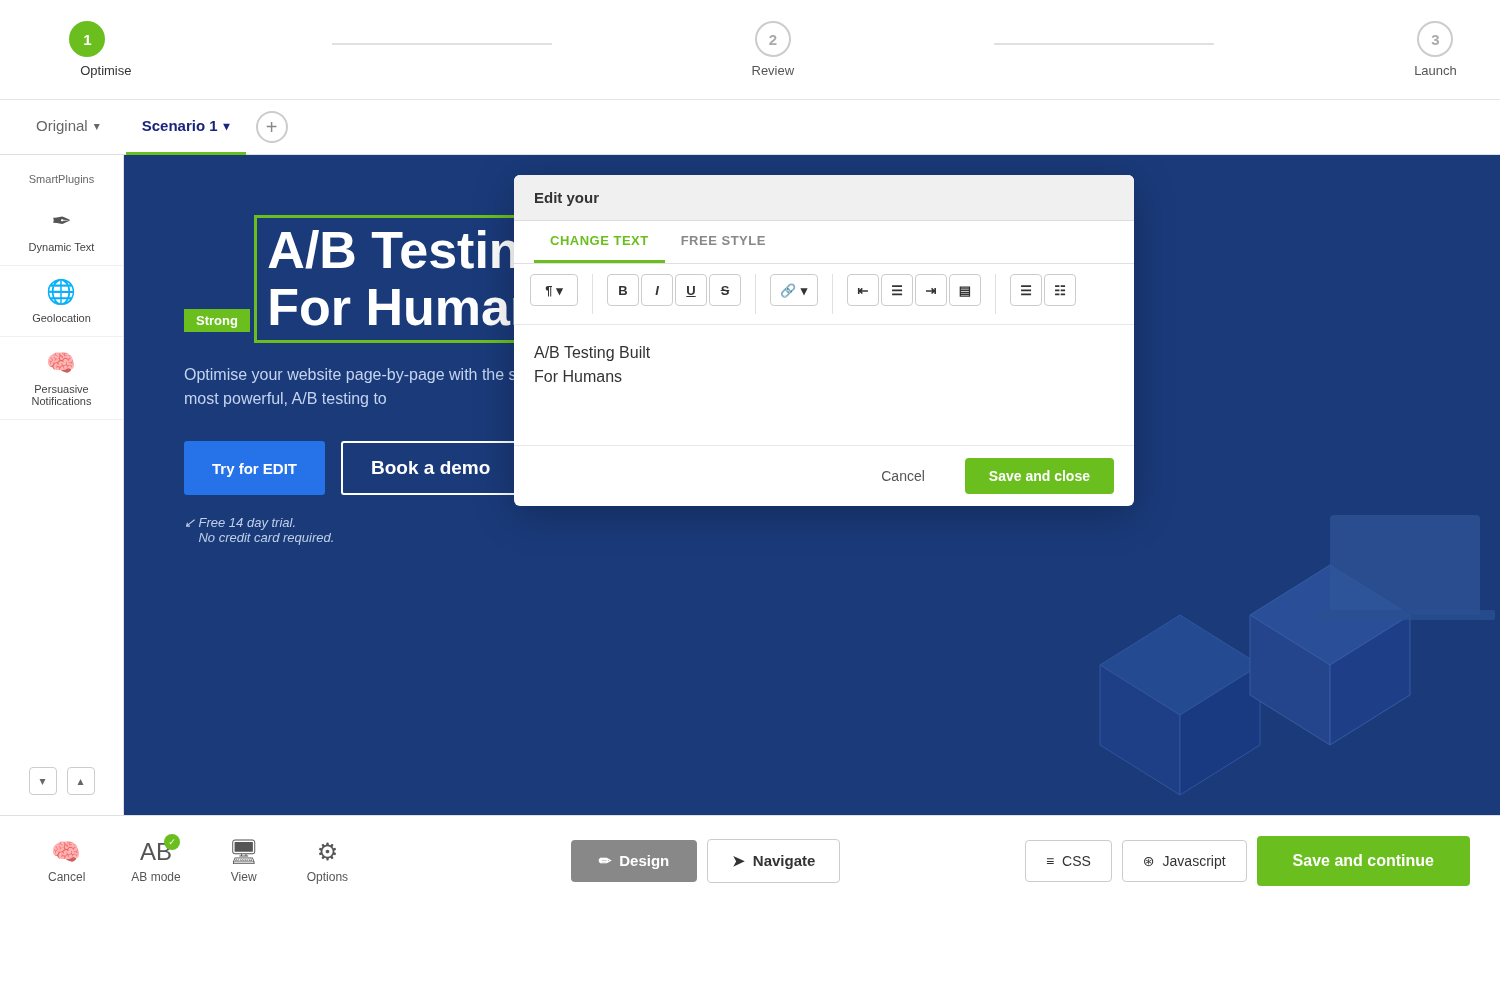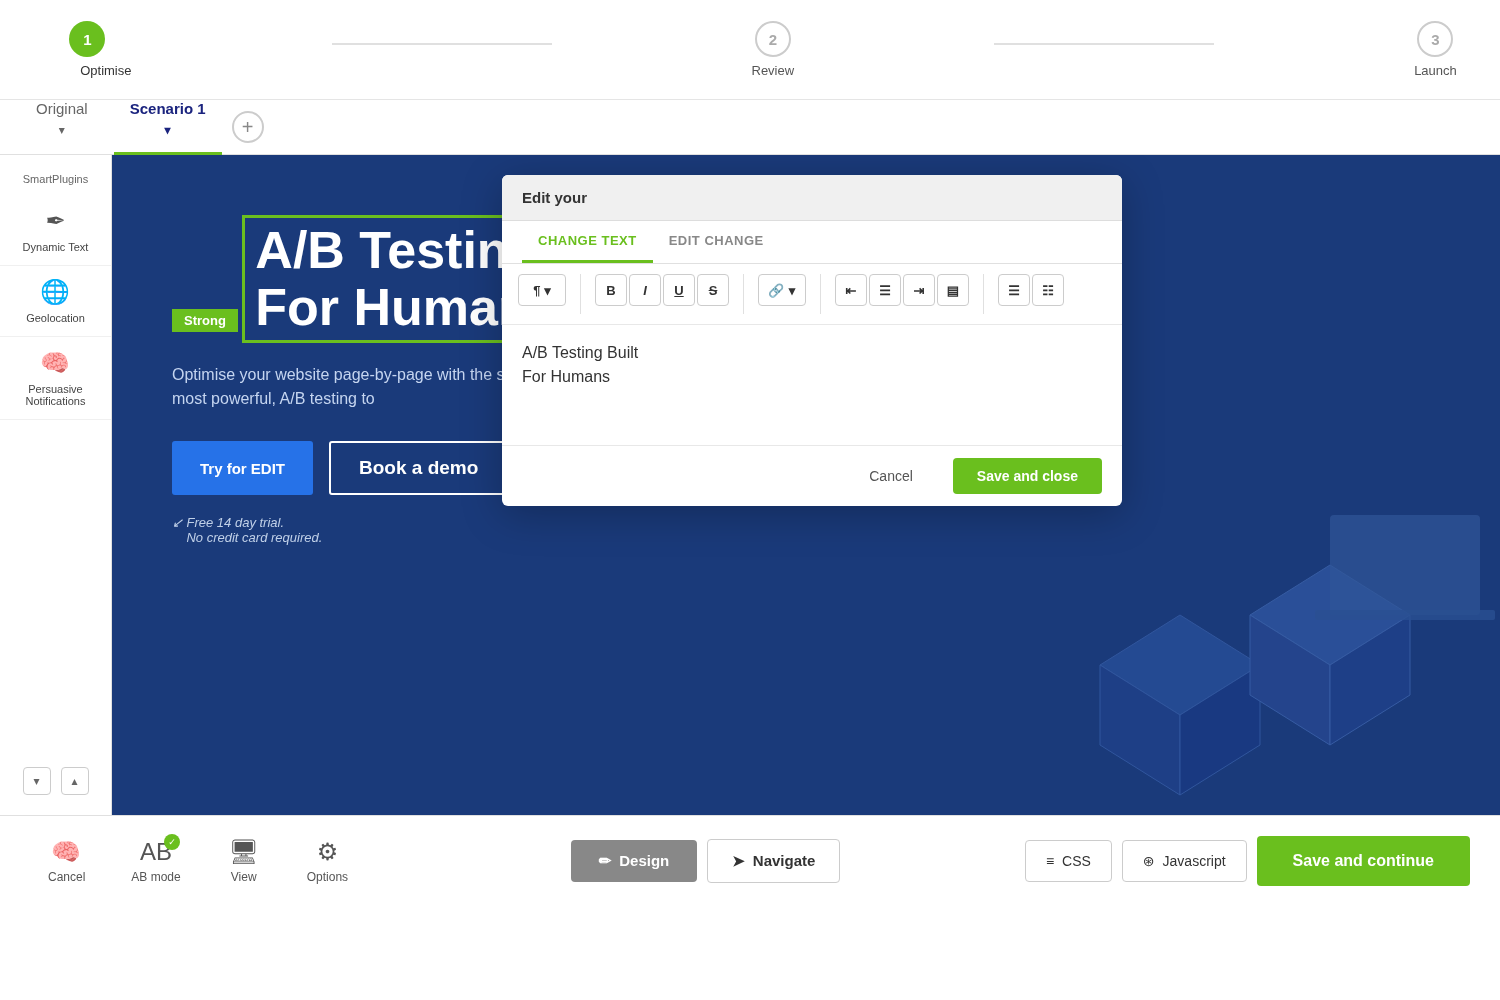--- a/index.html
+++ b/index.html
@@ -44,21 +44,20 @@
     }
     .tab-item {
       padding: 0 16px;
       height: 55px;
       display: flex; align-items: center;
       font-size: 15px;
       cursor: pointer;
       color: #666;
       border-bottom: 3px solid transparent;
       gap: 6px;
-      flex-direction: column;
     }
     .tab-item.active {
       color: #1a237e;
       font-weight: 700;
       border-bottom: 3px solid #6abf1e;
     }
     .tab-add {
       width: 32px; height: 32px;
       border-radius: 50%;
       border: 2px solid #ccc;
@@ -71,21 +70,21 @@
     .main-area {
       display: flex;
       height: 660px;
       position: relative;
       background: #1a3a7a;
       overflow: hidden;
     }
 
     
     .sidebar {
-      width: 112px;
+      width: 124px;
       background: #fff;
       border-right: 1px solid #e0e0e0;
       padding: 10px 0;
       display: flex;
       flex-direction: column;
       align-items: center;
       gap: 0;
       z-index: 10;
       flex-shrink: 0;
     }
@@ -501,21 +500,21 @@
 
     <div class="edit-modal">
       <div class="modal-header">
         <span>Edit your</span>
       </div>
       <div class="modal-tabs">
         <div class="modal-tab active">
           <span>CHANGE TEXT</span>
         </div>
         <div class="modal-tab">
-          <span>EDIT CHANGE</span>
+          <span>FREE STYLE</span>
         </div>
       </div>
       <div class="modal-toolbar">
         <button class="tool-btn wide">¶ ▾</button>
         <div class="sep"></div>
         <div class="tool-group">
           <button class="tool-btn">
               <b>B</b>
             </button>
           <button class="tool-btn">

